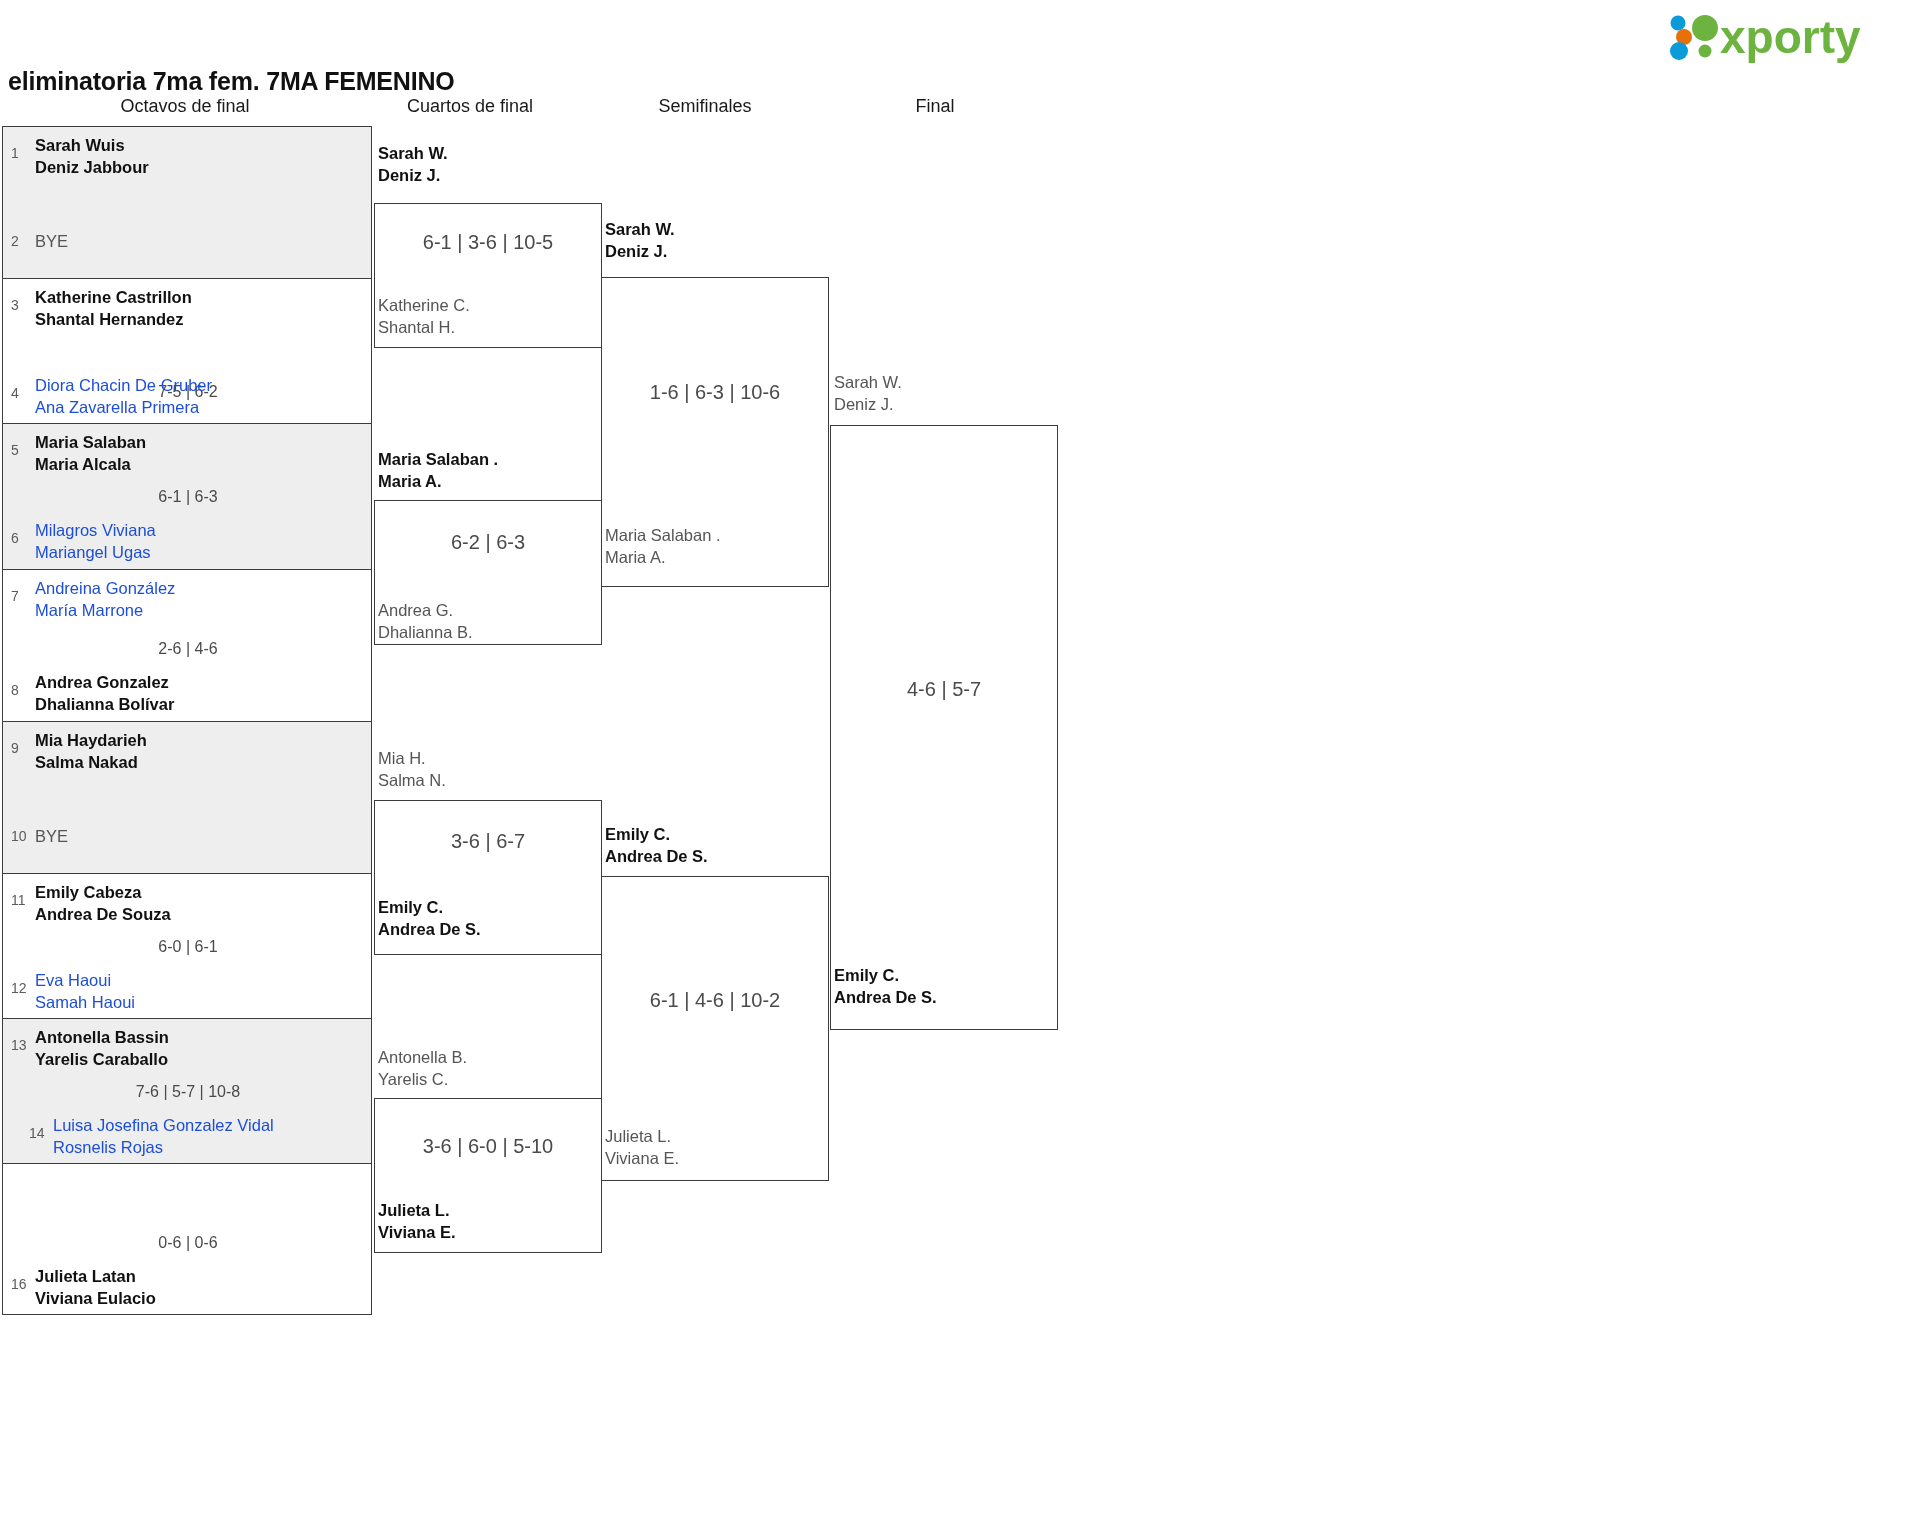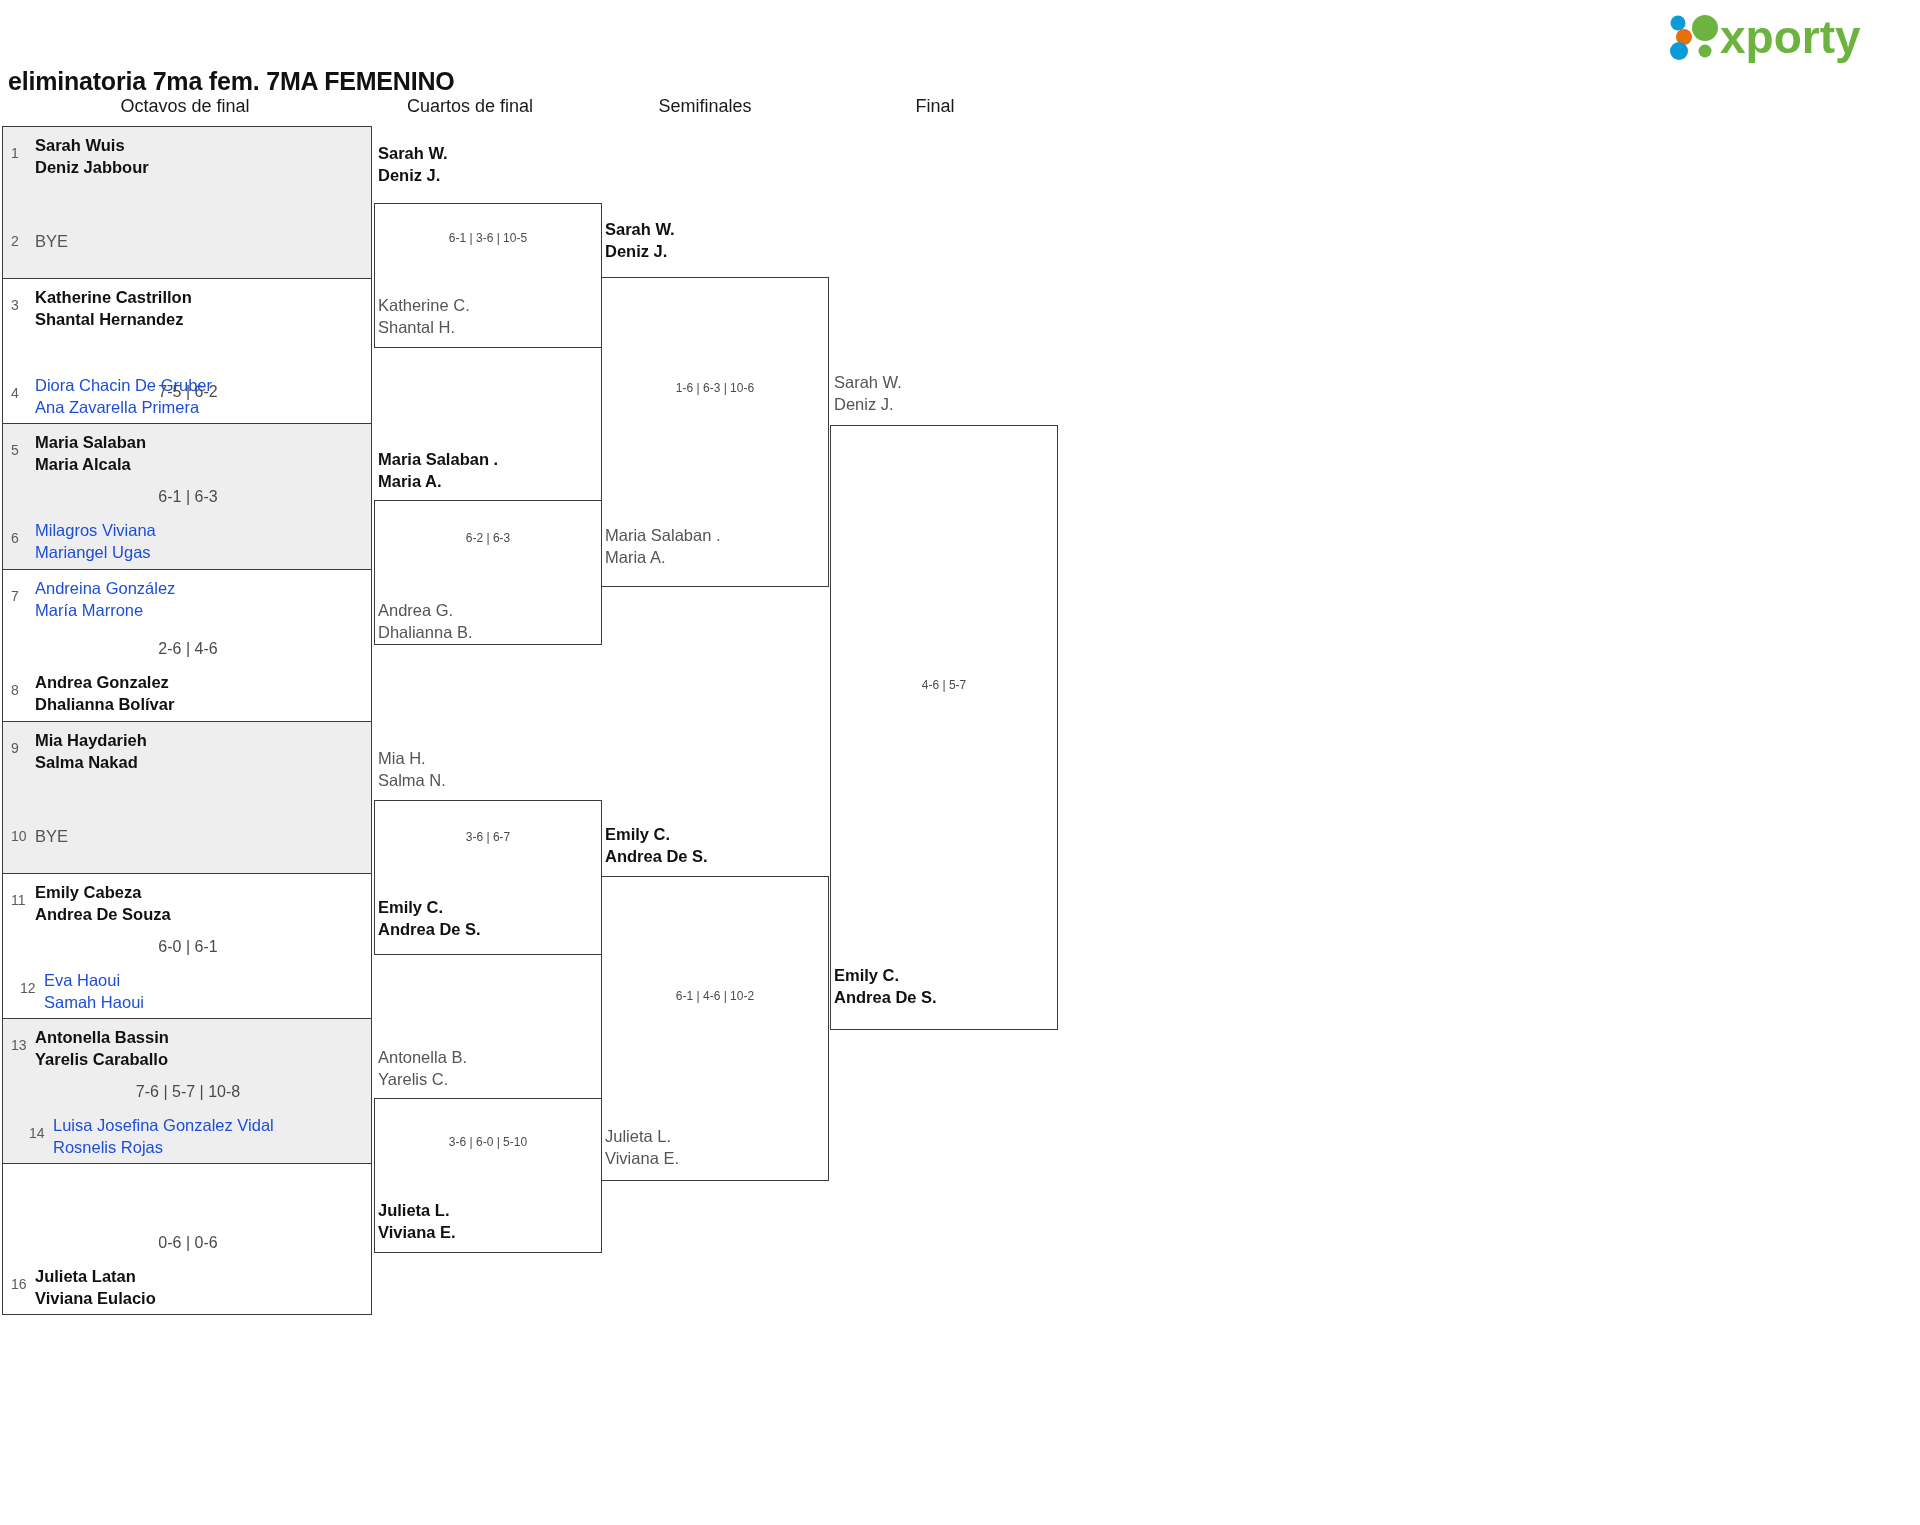--- a/index.html
+++ b/index.html
@@ -117,21 +117,21 @@
   
   .conn-box {
     position: absolute;
     box-sizing: border-box;
     border: 1px solid #3c3c3c;
     background: transparent;
   }
   .conn-score {
     position: absolute;
     text-align: center;
-    font-size: 12px;
+    font-size: 20px;
     color: #4a4a4a;
     white-space: nowrap;
   }
   .adv-team {
     position: absolute;
     font-size: 16.5px;
     line-height: 1.32;
     color: #555555;
     white-space: pre;
   }
@@ -226,21 +226,21 @@
       <span class="team bye">BYE</span>
     </div>
   </div>
 
   <div class="r1-block" style="top:873px; height:145px;">
     <div class="r1-slot" style="top:8px;">
       <span class="seed">11</span>
       <span class="team winner"><span>Emily Cabeza</span><br><span>Andrea De Souza</span></span>
     </div>
     <div class="r1-score" style="top:64px;">6-0 | 6-1</div>
-    <div class="r1-slot" style="top:96px;margin-left:9px;">
+    <div class="r1-slot" style="top:96px;">
       <span class="seed">12</span>
       <span class="team"><span>Eva Haoui</span><br><span>Samah Haoui</span></span>
     </div>
   </div>
 
   <div class="r1-block shaded" style="top:1018px; height:145px;">
     <div class="r1-slot" style="top:8px;">
       <span class="seed">13</span>
       <span class="team winner"><span>Antonella Bassin</span><br><span>Yarelis Caraballo</span></span>
     </div>

